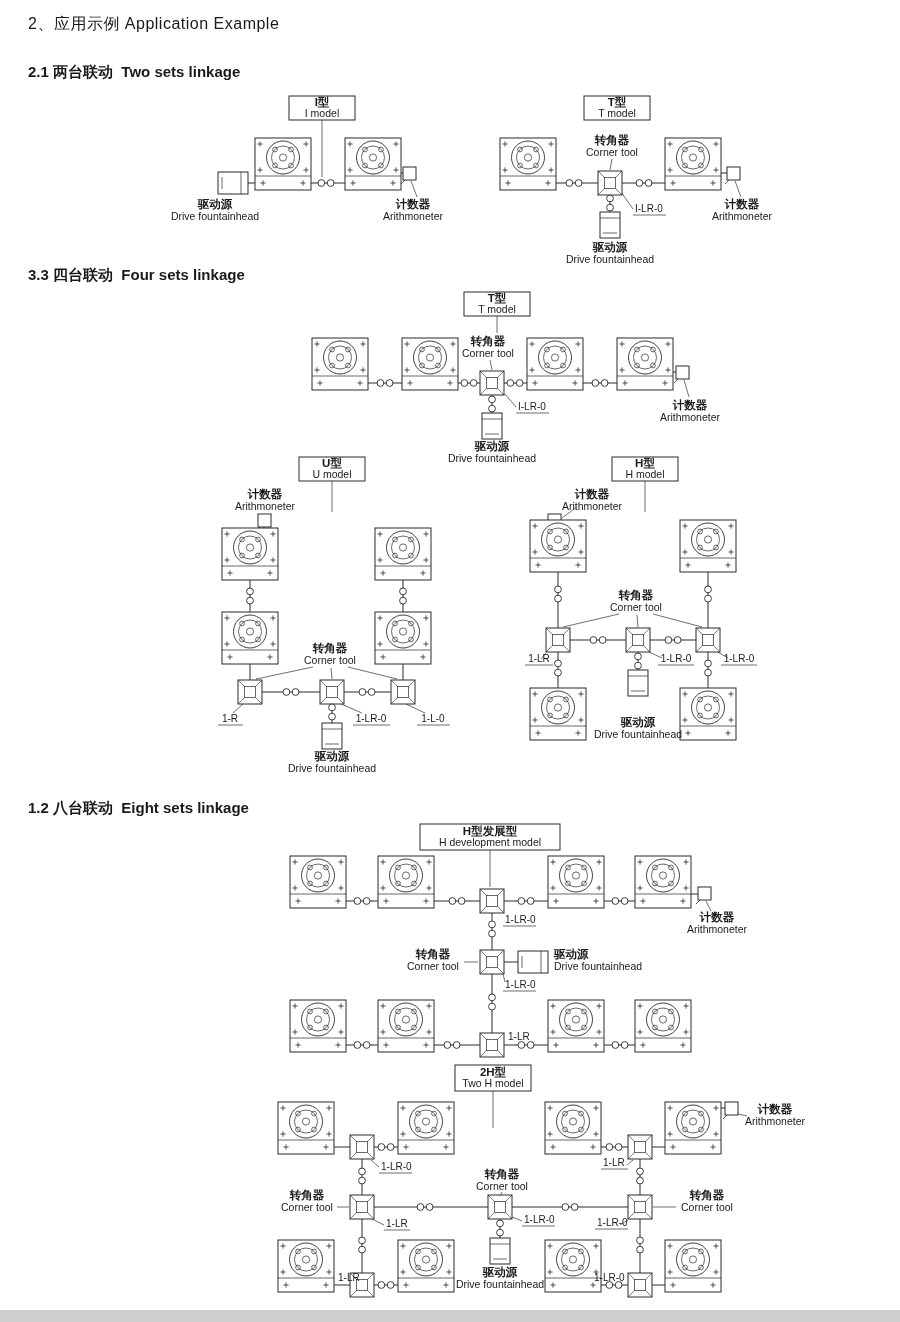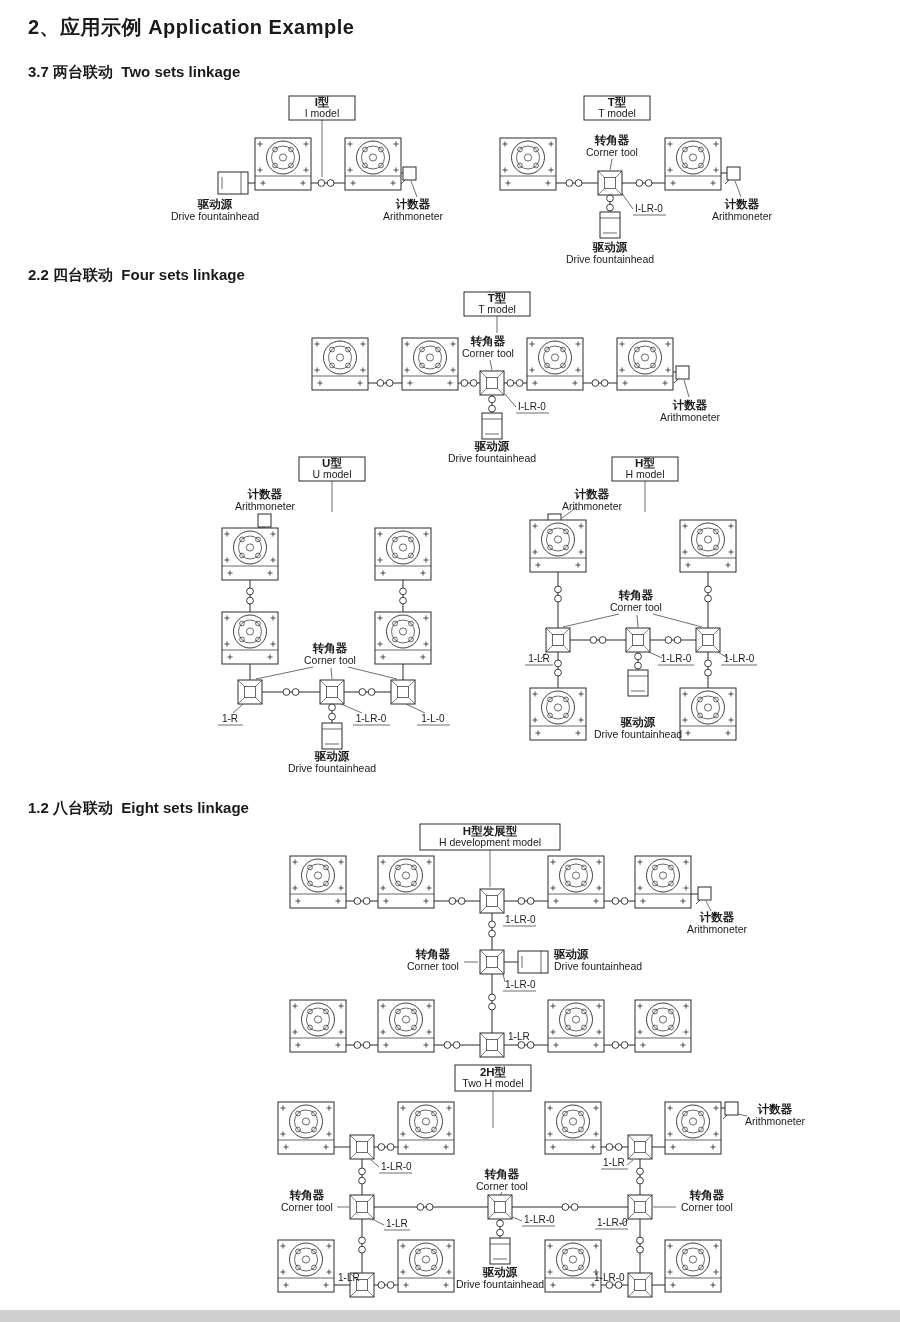--- a/index.html
+++ b/index.html
@@ -1,18 +1,18 @@
 <!DOCTYPE html>
 <html><head>
 <meta charset="utf-8">
 <style>
   html,body{margin:0;padding:0}
   body{position:relative;width:900px;height:1322px;background:#fff;
        font-family:"Liberation Sans","DejaVu Sans",sans-serif;color:#1a1a1a;overflow:hidden}
-  .h-main{position:absolute;left:28px;top:14px;font-size:20px;font-weight:bold;white-space:pre;letter-spacing:.5px}
+  .h-main{position:absolute;left:28px;top:14px;font-size:16px;font-weight:normal;white-space:pre;letter-spacing:.5px}
   .h-sec{position:absolute;left:28px;font-size:15px;font-weight:bold;white-space:pre}
   #sec21h{top:63px}
   #sec22h{top:266px}
   #sec23h{top:799px}
   svg.diag{position:absolute;left:0}
   text{fill:#1a1a1a}
   .cn{font-size:11.5px;font-weight:600;text-anchor:middle}
   .en{font-size:10.5px;text-anchor:middle}
   .cnL{font-size:11.5px;font-weight:600;text-anchor:start}
   .enL{font-size:10.5px;text-anchor:start}
@@ -20,22 +20,22 @@
   .codeM{font-size:10px;text-anchor:middle}
   .sh{stroke:#2a2a2a;stroke-width:1;fill:none}
   .ld{stroke:#4a4a4a;stroke-width:.8;fill:none}
   .lblbox{fill:#fff;stroke:#2a2a2a;stroke-width:1}
   .page-edge{position:absolute;left:0;top:1310px;width:900px;height:12px;background:#cfcfcf}
 </style>
 </head>
 <body>
 
 <div class="h-main">2、应用示例 Application Example</div>
-<div class="h-sec" id="sec21h">3.7 两台联动  Two sets linkage</div>
-<div class="h-sec" id="sec22h">2.2 四台联动  Four sets linkage</div>
+<div class="h-sec" id="sec21h">2.1 两台联动  Two sets linkage</div>
+<div class="h-sec" id="sec22h">3.3 四台联动  Four sets linkage</div>
 <div class="h-sec" id="sec23h">1.2 八台联动  Eight sets linkage</div>
 
 <svg width="0" height="0" style="position:absolute" aria-hidden="true">
   <defs>
     <g id="plus">
         <path d="M-2.6 0H2.6M0 -2.6V2.6" stroke="#2a2a2a" stroke-width="0.8" fill="none"></path>
       </g>
     <g id="unit">
       <rect x="0" y="0" width="56" height="52" fill="#fff" stroke="#2a2a2a"></rect>
       <line x1="0" y1="38" x2="56" y2="38" stroke="#2a2a2a" stroke-width="0.7"></line>

